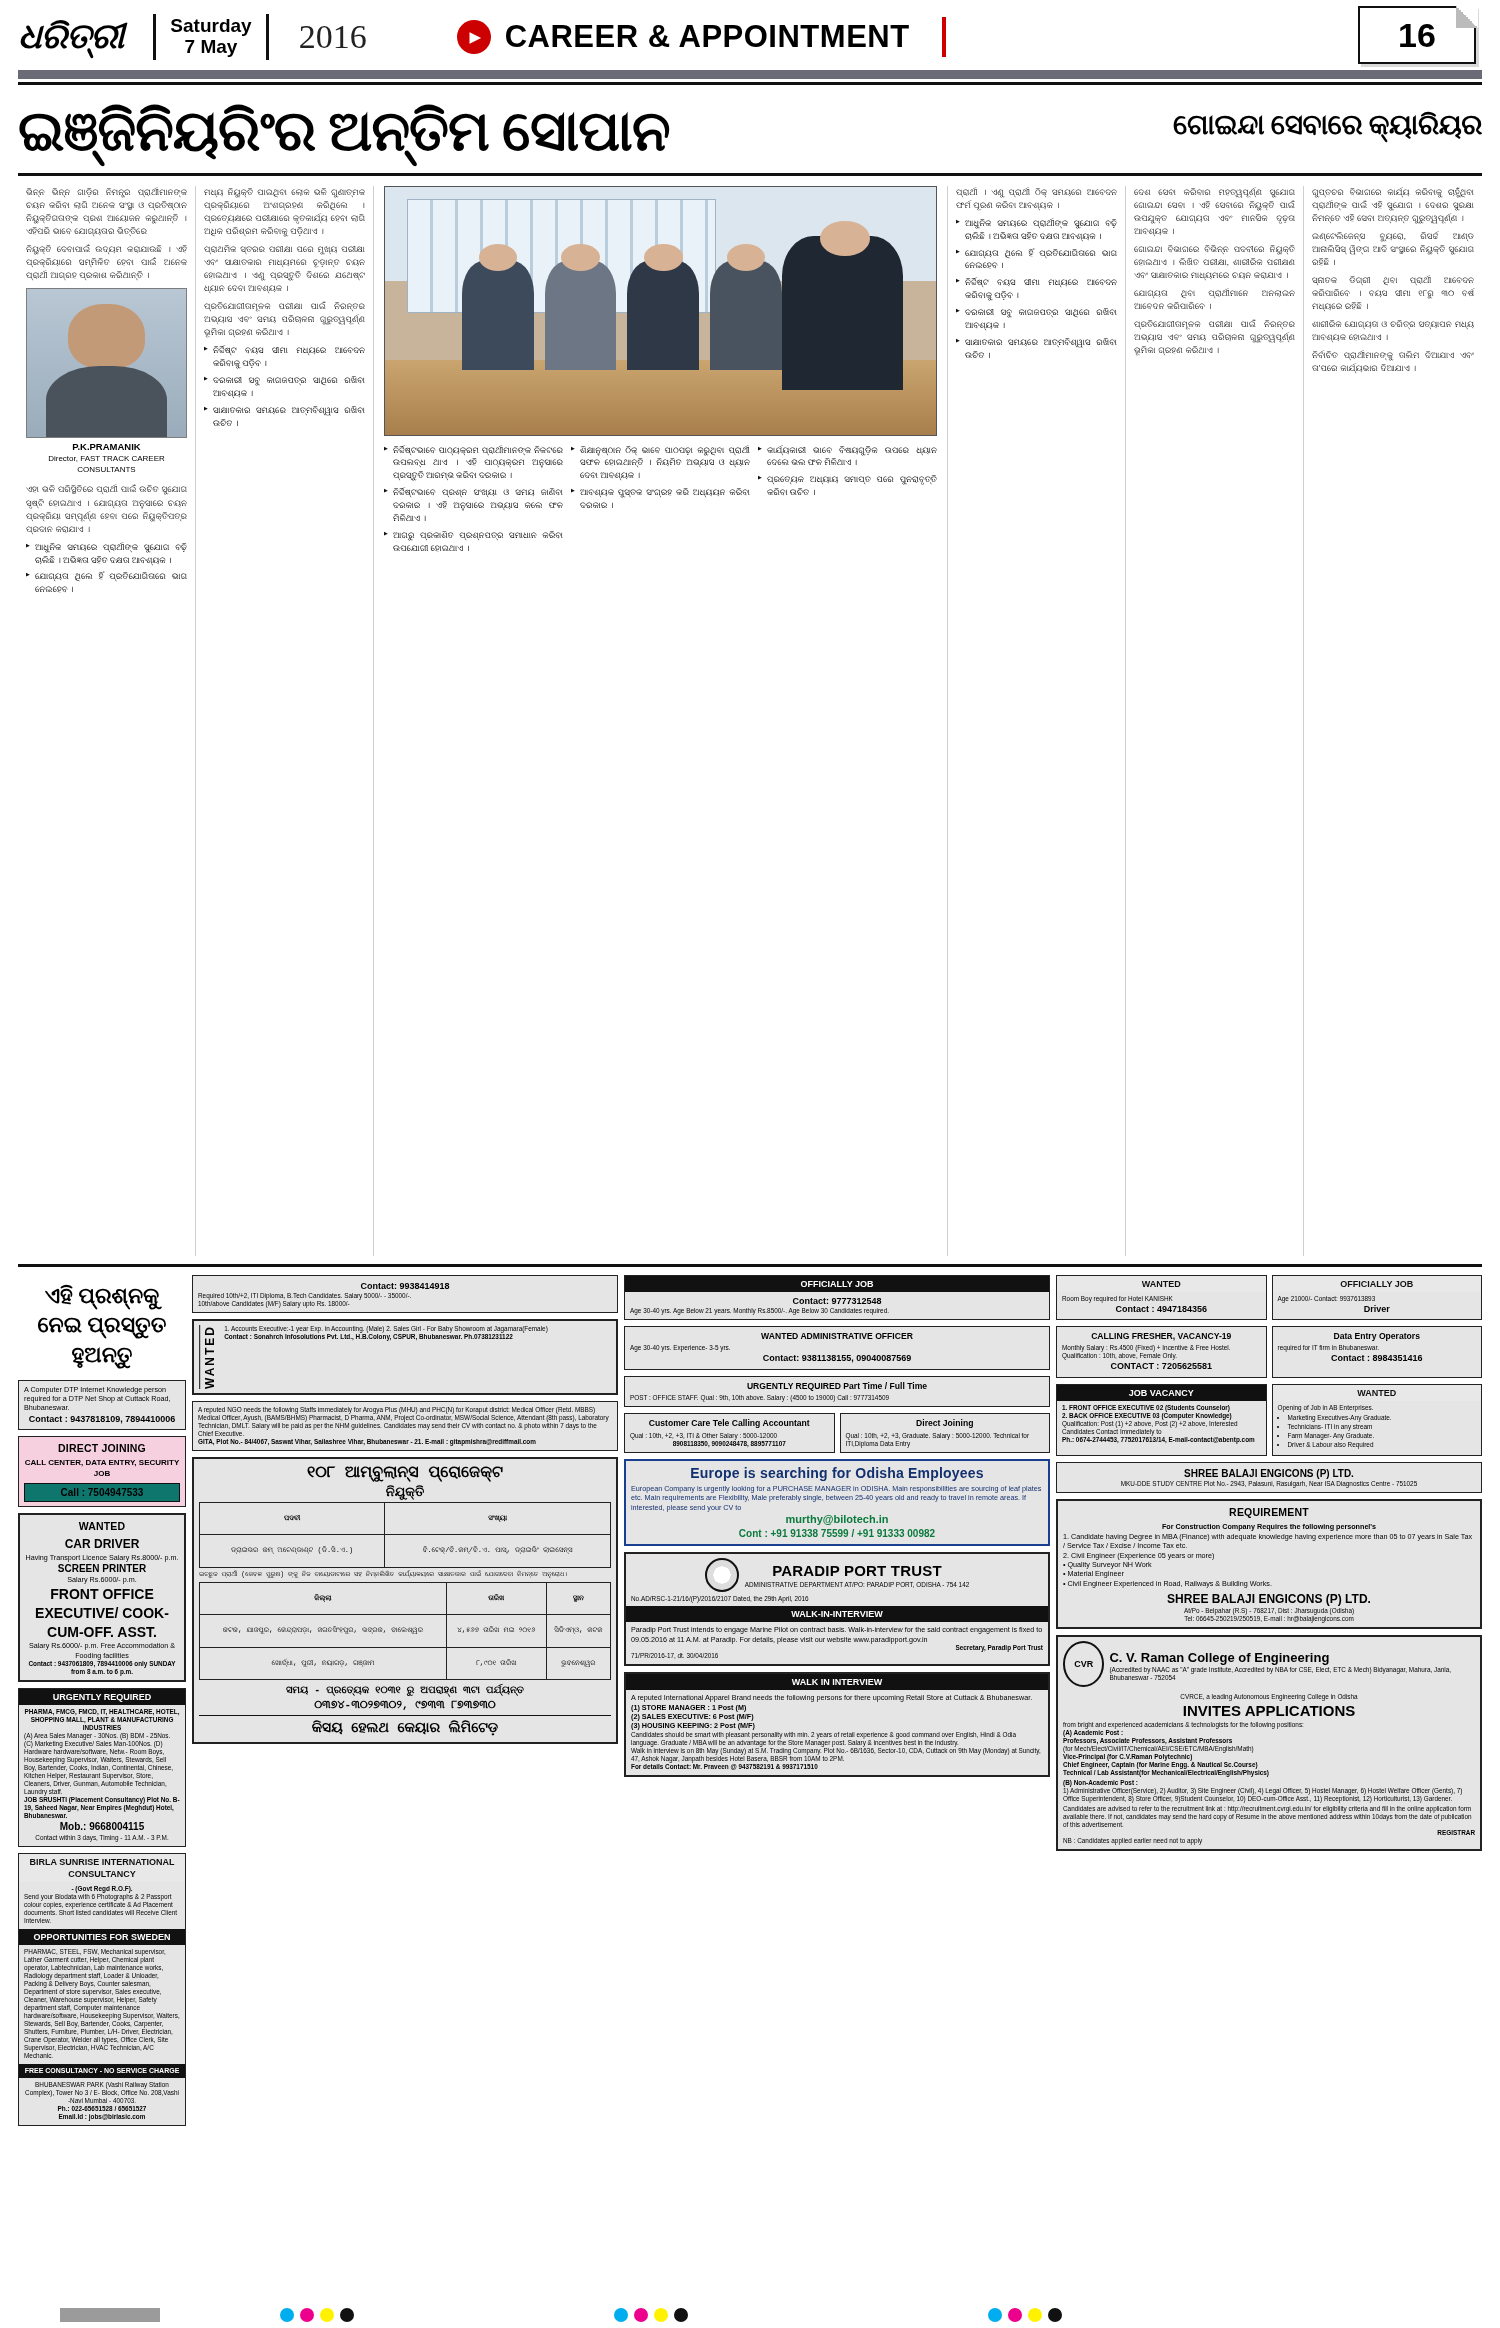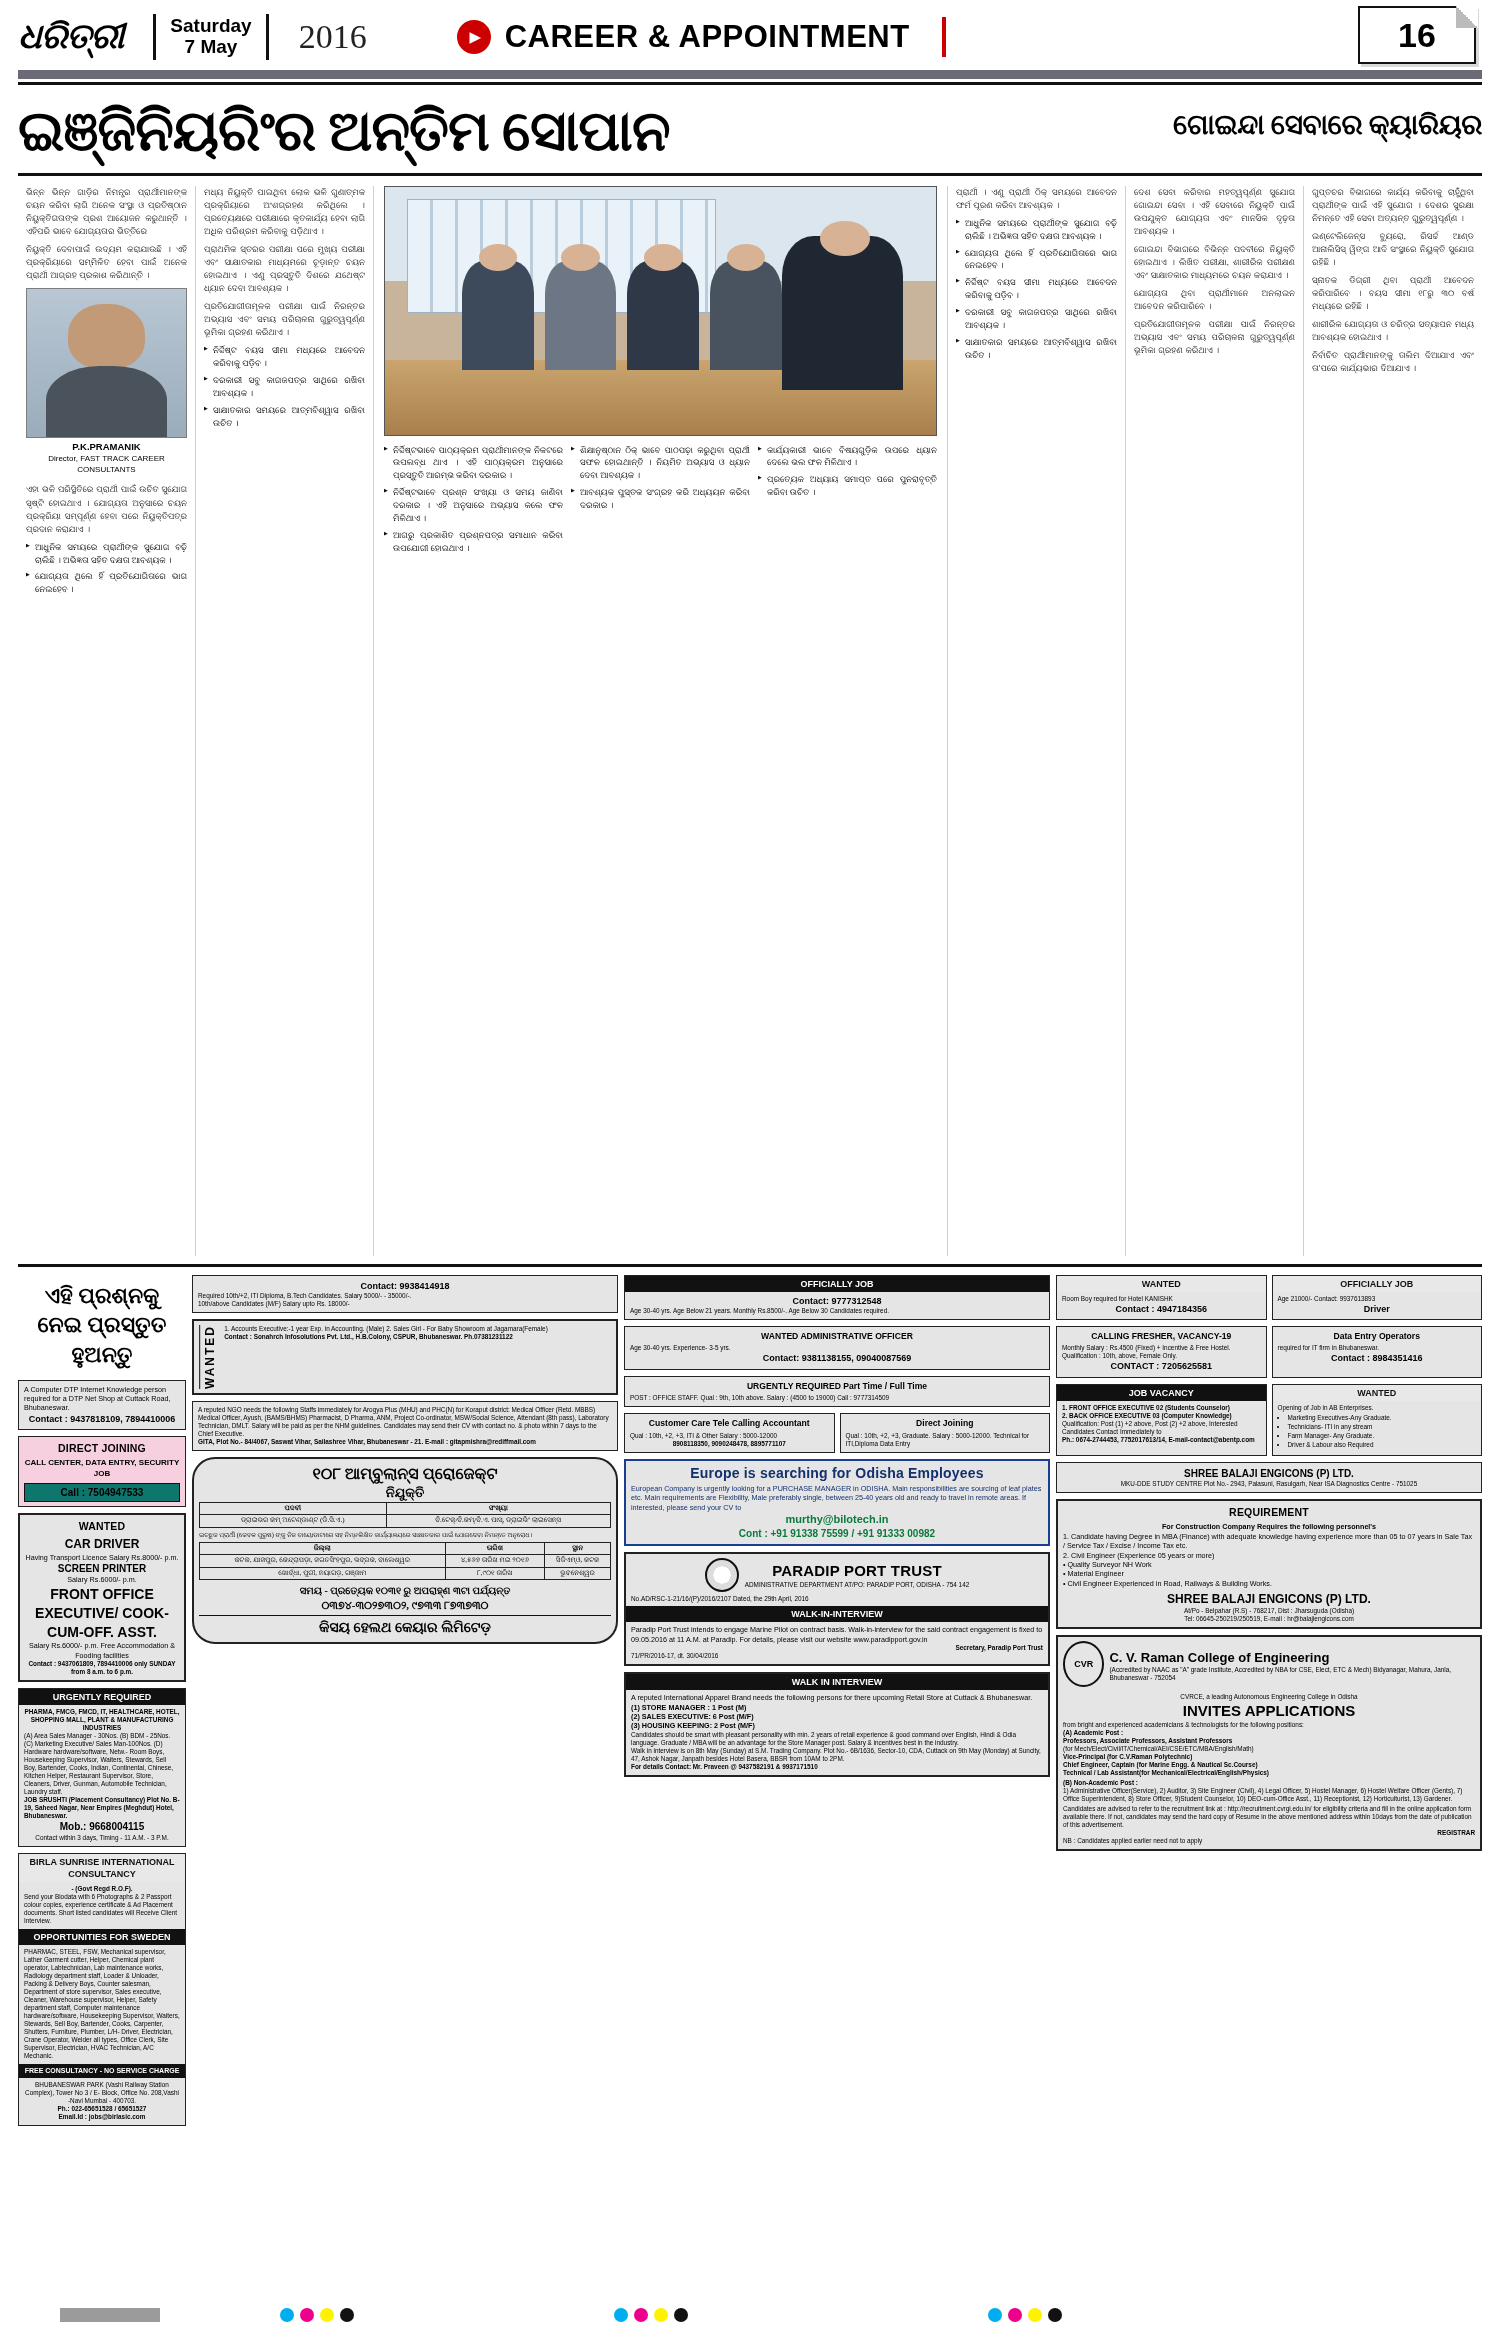--- a/index.html
+++ b/index.html
@@ -212,24 +212,23 @@
   }
   .blue-ad { border:2px solid #1b3f8f; color:#12306f; }
   .blue-ad h4 { color:#12306f; font-size:14px; line-height:1.15; }
   .blue-ad .grn { color:#0a7a3c; font-weight:bold; }
   .seal {
     width:34px; height:34px; border-radius:50%; border:2px solid #111;
     display:inline-block; vertical-align:middle; margin-right:6px;
     background:radial-gradient(circle,#fff 40%,#ddd 41%);
   }
   .tbl { width:100%; border-collapse:collapse; font-size:7px; }
-  .tbl th, .tbl td { border:1px solid #222; padding:1px 2px; text-align:center; }
+  .tbl th, .tbl td { border:1px solid #222; padding:11px 2px; text-align:center; }
   .oriya-ad {
-    font-family:Liberation Serif, serif;
-    border-radius:23px;
+    font-family:Liberation Mono, monospace;
   }
   .oriya-ad .big { font-size:16px; font-weight:bold; text-align:center; }
   .logo-circle {
     width:46px;height:46px;border-radius:50%;border:2px solid #111;margin:0 auto 3px;
     display:flex;align-items:center;justify-content:center;font-size:9px;font-weight:bold;
   }
   .rule-thin { border-top:1px solid #111; margin:3px 0; }
   .bold { font-weight:bold; }
 
   

